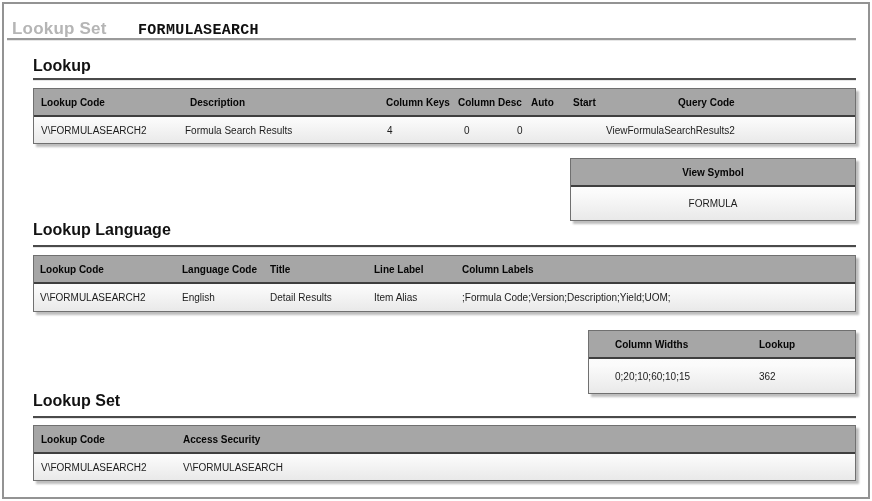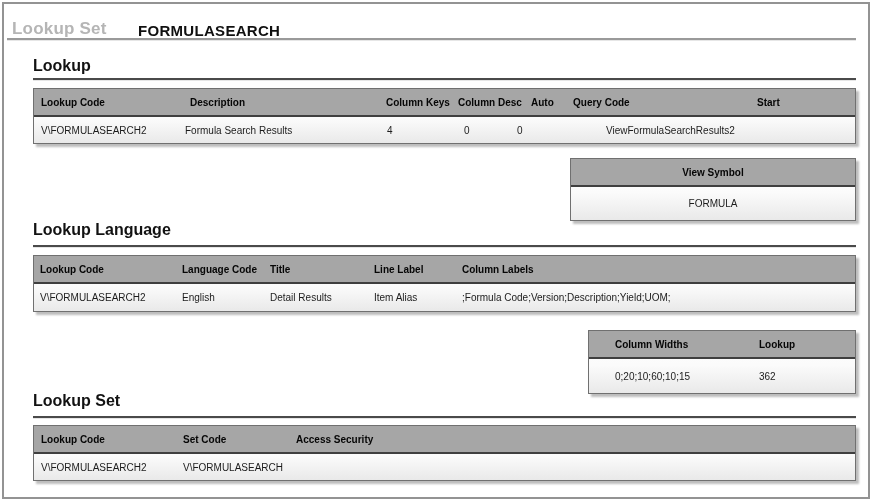--- a/index.html
+++ b/index.html
@@ -11,21 +11,21 @@
     position:absolute; top:2px; left:2px; width:864px; height:493px;
     border:2px solid #939393; pointer-events:none;
   }
   
   .title-label{
     position:absolute; left:12px; top:19px;
     font-size:17px; font-weight:bold; color:#b5b5b5; letter-spacing:.2px;
   }
   .title-value{
     position:absolute; left:138px; top:22px;
-    font-size:15px; font-weight:bold; color:#101010; letter-spacing:.3px;
+    font-size:15px; font-weight:bold; color:#101010; letter-spacing:.3px;font-family:Liberation Mono, monospace;
   }
   .title-rule{
     position:absolute; left:7px; top:38px; width:849px; height:2px;
     background:#9a9a9a; box-shadow:0 1px 0 #e6e6e6;
   }
   
   .sec-heading{
     position:absolute; left:33px; font-size:16px; font-weight:bold; color:#121212;
   }
   .sec-rule{
@@ -94,22 +94,22 @@
   <div class="sec-heading" style="top:57px">Lookup</div>
   <div class="sec-rule" style="top:78px"></div>
 
   <div class="tbl t1">
     <div class="thead">
       <span class="cell c1">Lookup Code</span>
       <span class="cell c2">Description</span>
       <span class="cell c3">Column Keys</span>
       <span class="cell c4">Column Desc</span>
       <span class="cell c5">Auto</span>
+      <span class="cell c6">Start</span>
       <span class="cell c7">Query Code</span>
-      <span class="cell c6">Start</span>
     </div>
     <div class="trow">
       <span class="cell c1">V\FORMULASEARCH2</span>
       <span class="cell c2">Formula Search Results</span>
       <span class="cell c4">4</span>
       <span class="cell c5">0</span>
       <span class="cell c6">0</span>
       <span class="cell c7">ViewFormulaSearchResults2</span>
     </div>
   </div>
@@ -153,21 +153,20 @@
       <span class="cell c2">362</span>
     </div>
   </div>
 
   <div class="sec-heading" style="top:392px">Lookup Set</div>
   <div class="sec-rule" style="top:416px"></div>
 
   <div class="tbl t3">
     <div class="thead">
       <span class="cell c1">Lookup Code</span>
-      <span class="cell c2">Set Code</span>
       <span class="cell c3">Access Security</span>
     </div>
     <div class="trow">
       <span class="cell c1">V\FORMULASEARCH2</span>
       <span class="cell c2">V\FORMULASEARCH</span>
       <span class="cell c3"></span>
     </div>
   </div>
 </div>
 

